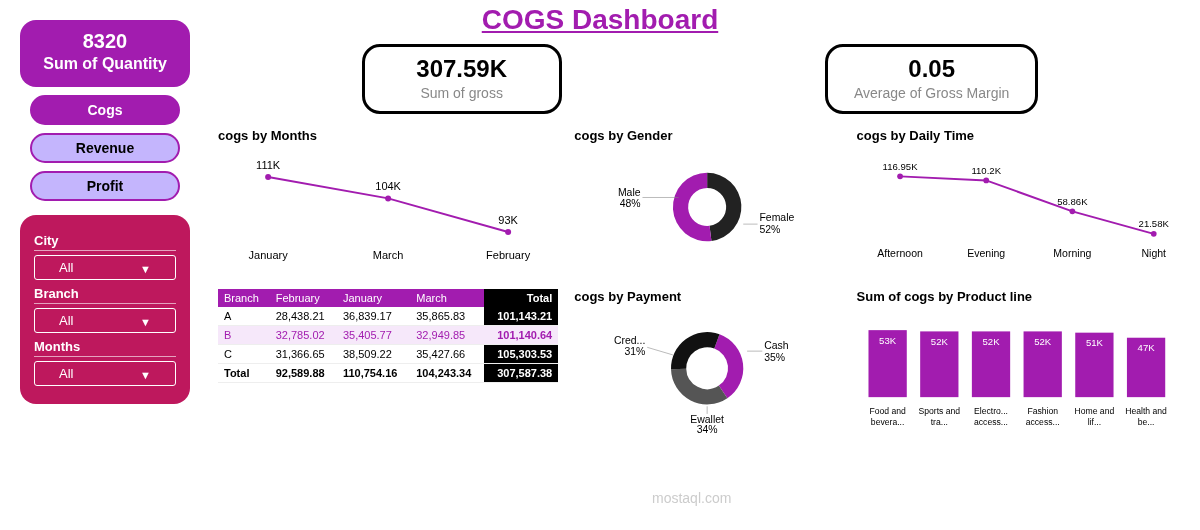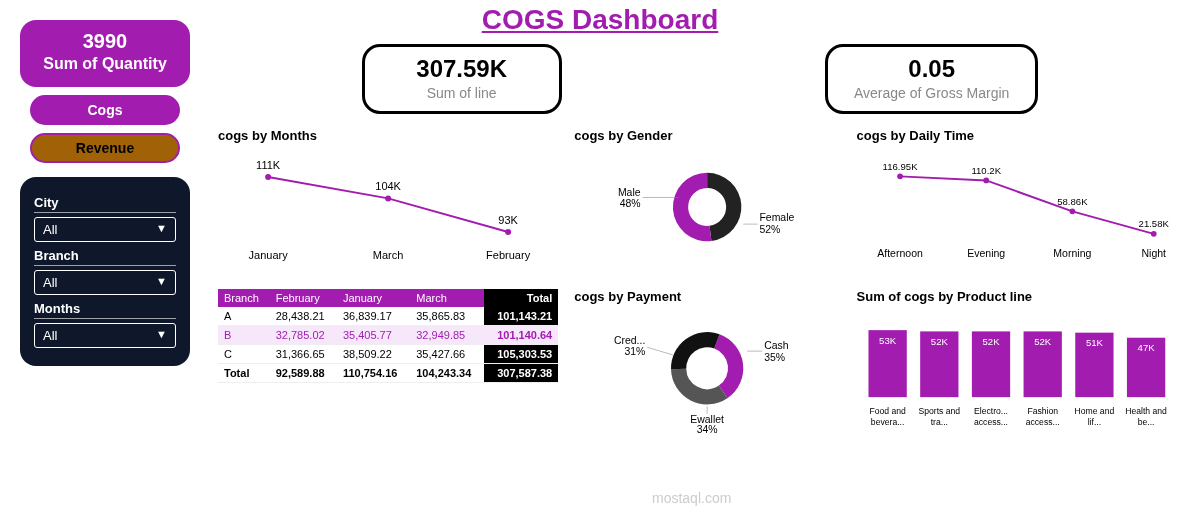--- a/index.html
+++ b/index.html
@@ -2,25 +2,25 @@
 <html><head>
 <meta charset="utf-8">
 <style>
 * { box-sizing: border-box; margin: 0; padding: 0; font-family: "Segoe UI", Arial, sans-serif; }
 body { background: #fff; width: 1200px; height: 530px; overflow: hidden; position: relative; }
 .title { text-align: center; font-size: 28px; font-weight: 700; color: #a21caf; margin-top: 4px; text-decoration: underline; }
 .sidebar { position: absolute; left: 20px; top: 20px; width: 170px; }
 .qty-card { background: #a21caf; color: #fff; border-radius: 16px; padding: 10px 8px 14px; text-align: center; }
 .qty-card .num { font-size: 20px; font-weight: 700; }
 .qty-card .lbl { font-size: 16px; font-weight: 700; margin-top: 2px; }
-.nav-btn { display: block; width: 150px; margin: 8px auto 0; padding: 5px 0; border-radius: 18px; border: 2px solid #a21caf; background: #a16207; color: #000; font-weight: 700; font-size: 14px; text-align: center; cursor: pointer; }
+.nav-btn { display: block; width: 150px; margin: 8px auto 0; padding: 5px 0; border-radius: 18px; border: 2px solid #a21caf; background: #c4b5fd; color: #000; font-weight: 700; font-size: 14px; text-align: center; cursor: pointer; }
 .nav-btn.active { background: #a21caf; color: #fff; }
-.slicers { background: #0f172a; border-radius: 16px; padding: 12px 14px 18px; margin-top: 14px; }
+.slicers { background: #be185d; border-radius: 16px; padding: 12px 14px 18px; margin-top: 14px; }
 .slicer-label { color: #fff; font-size: 13px; font-weight: 700; border-bottom: 1px solid rgba(255,255,255,0.6); padding-bottom: 2px; margin-top: 6px; }
-.slicer-box { border: 1.5px solid #fff; border-radius: 3px; color: #fff; padding: 4px 8px; margin-top: 4px; font-size: 13px; display: flex; justify-content: space-between; align-items: flex-start; cursor: pointer; gap: 24px; }
+.slicer-box { border: 1.5px solid #fff; border-radius: 3px; color: #fff; padding: 4px 24px; margin-top: 4px; font-size: 13px; display: flex; justify-content: space-between; align-items: flex-end; cursor: pointer; gap: 24px; }
 .chev { font-size: 11px; }
 .main { position: absolute; left: 210px; top: 44px; width: 980px; }
 .kpis { display: flex; justify-content: space-around; padding: 0 20px; }
 .kpi { border: 3px solid #000; border-radius: 18px; padding: 8px 26px 10px; text-align: center; min-width: 200px; }
 .kpi .v { font-size: 24px; font-weight: 700; }
 .kpi .l { font-size: 14px; color: #888; margin-top: 2px; }
 .row2 { display: flex; margin-top: 10px; }
 .panel { flex: 1; padding: 4px 8px; }
 .panel h4 { text-align: left; font-size: 13px; font-weight: 700; margin-bottom: 4px; }
 svg text { font-family: "Segoe UI", Arial, sans-serif; }
@@ -31,25 +31,26 @@
 .tbl tr.sel td { color: #a21caf; background: #f6e8fa; }
 .tbl tr.total td { font-weight: 700; }
 </style>
 </head>
 <body>
 
 <div class="title">COGS Dashboard</div>
 
 <div class="sidebar">
   <div class="qty-card">
-    <div class="num">3990</div>
+    <div class="num">8320</div>
     <div class="lbl">Sum of Quantity</div>
   </div>
   <div class="nav-btn active">Cogs</div>
   <div class="nav-btn">Revenue</div>
+  <div class="nav-btn">Profit</div>
   <div class="slicers">
     <div class="slicer-label">City</div>
     <div class="slicer-box">
         <span>All</span>
         <span class="chev">▼</span>
       </div>
     <div class="slicer-label">Branch</div>
     <div class="slicer-box">
         <span>All</span>
         <span class="chev">▼</span>
@@ -59,21 +60,21 @@
         <span>All</span>
         <span class="chev">▼</span>
       </div>
   </div>
 </div>
 
 <div class="main">
   <div class="kpis">
     <div class="kpi">
         <div class="v">307.59K</div>
-        <div class="l">Sum of line</div>
+        <div class="l">Sum of gross</div>
       </div>
     <div class="kpi">
         <div class="v">0.05</div>
         <div class="l">Average of Gross Margin</div>
       </div>
   </div>
 
   <div class="row2">
     <div class="panel" style="flex:1.15">
       <h4>cogs by Months</h4>

